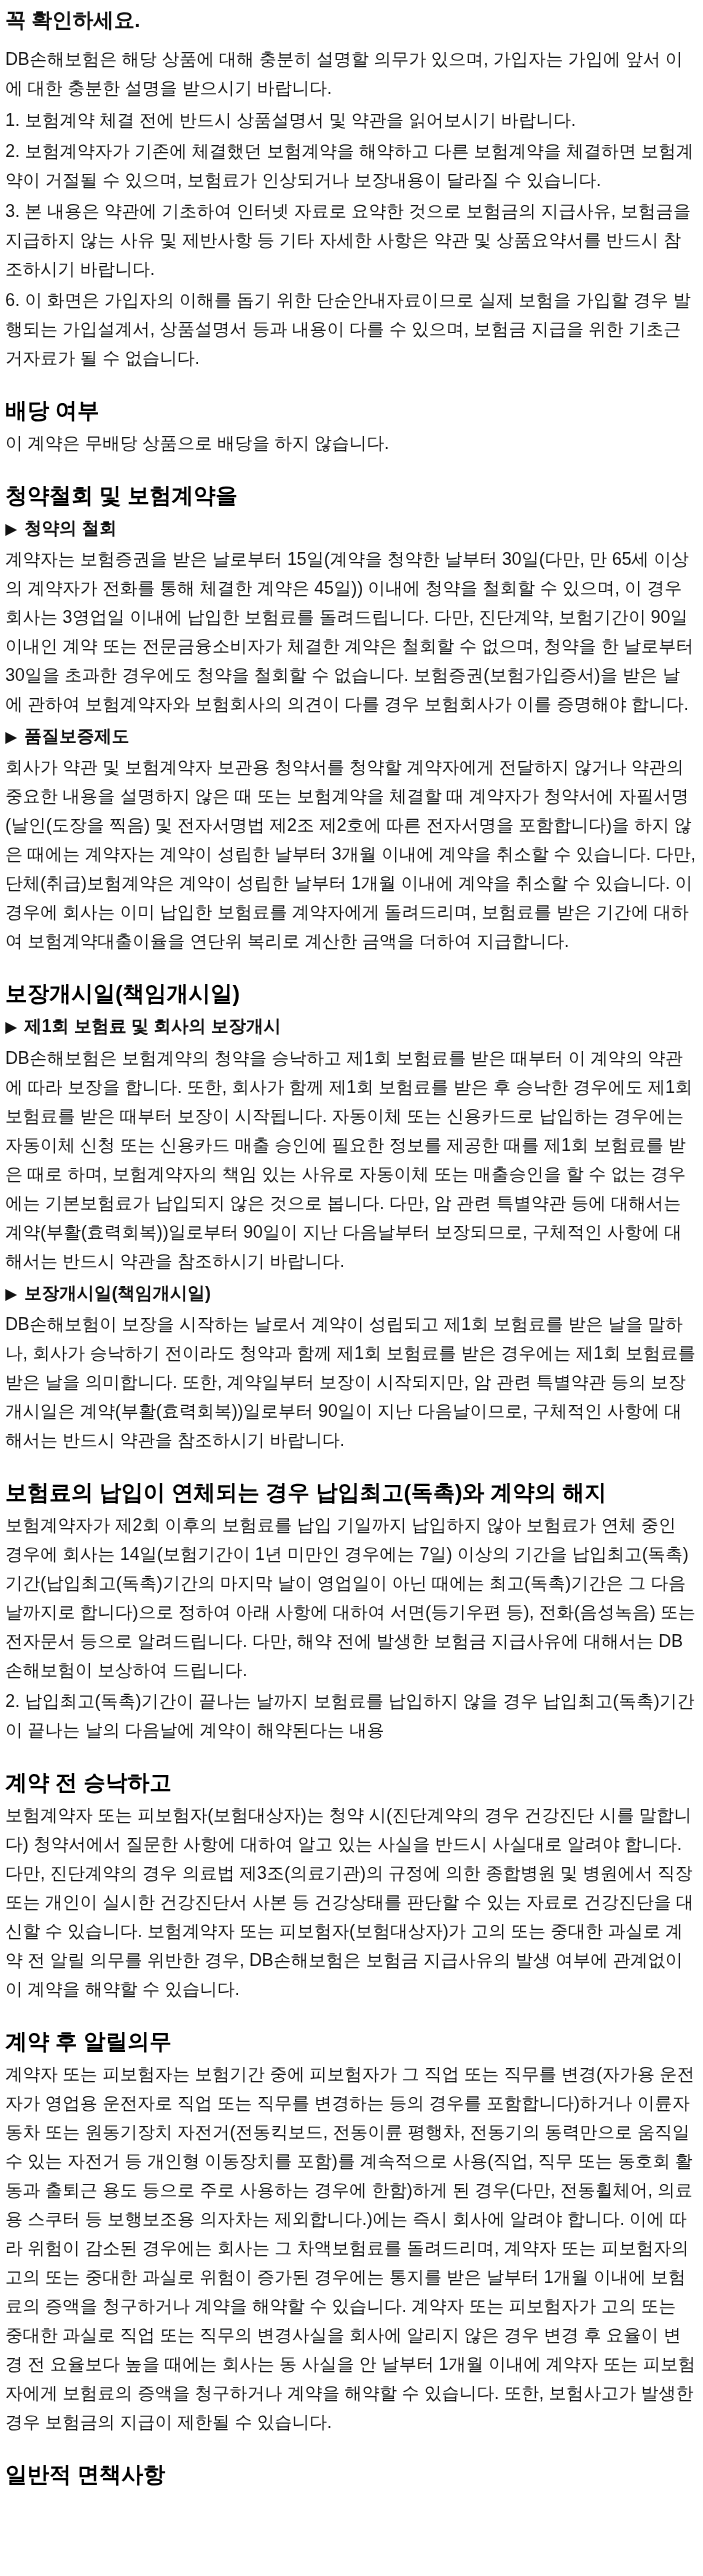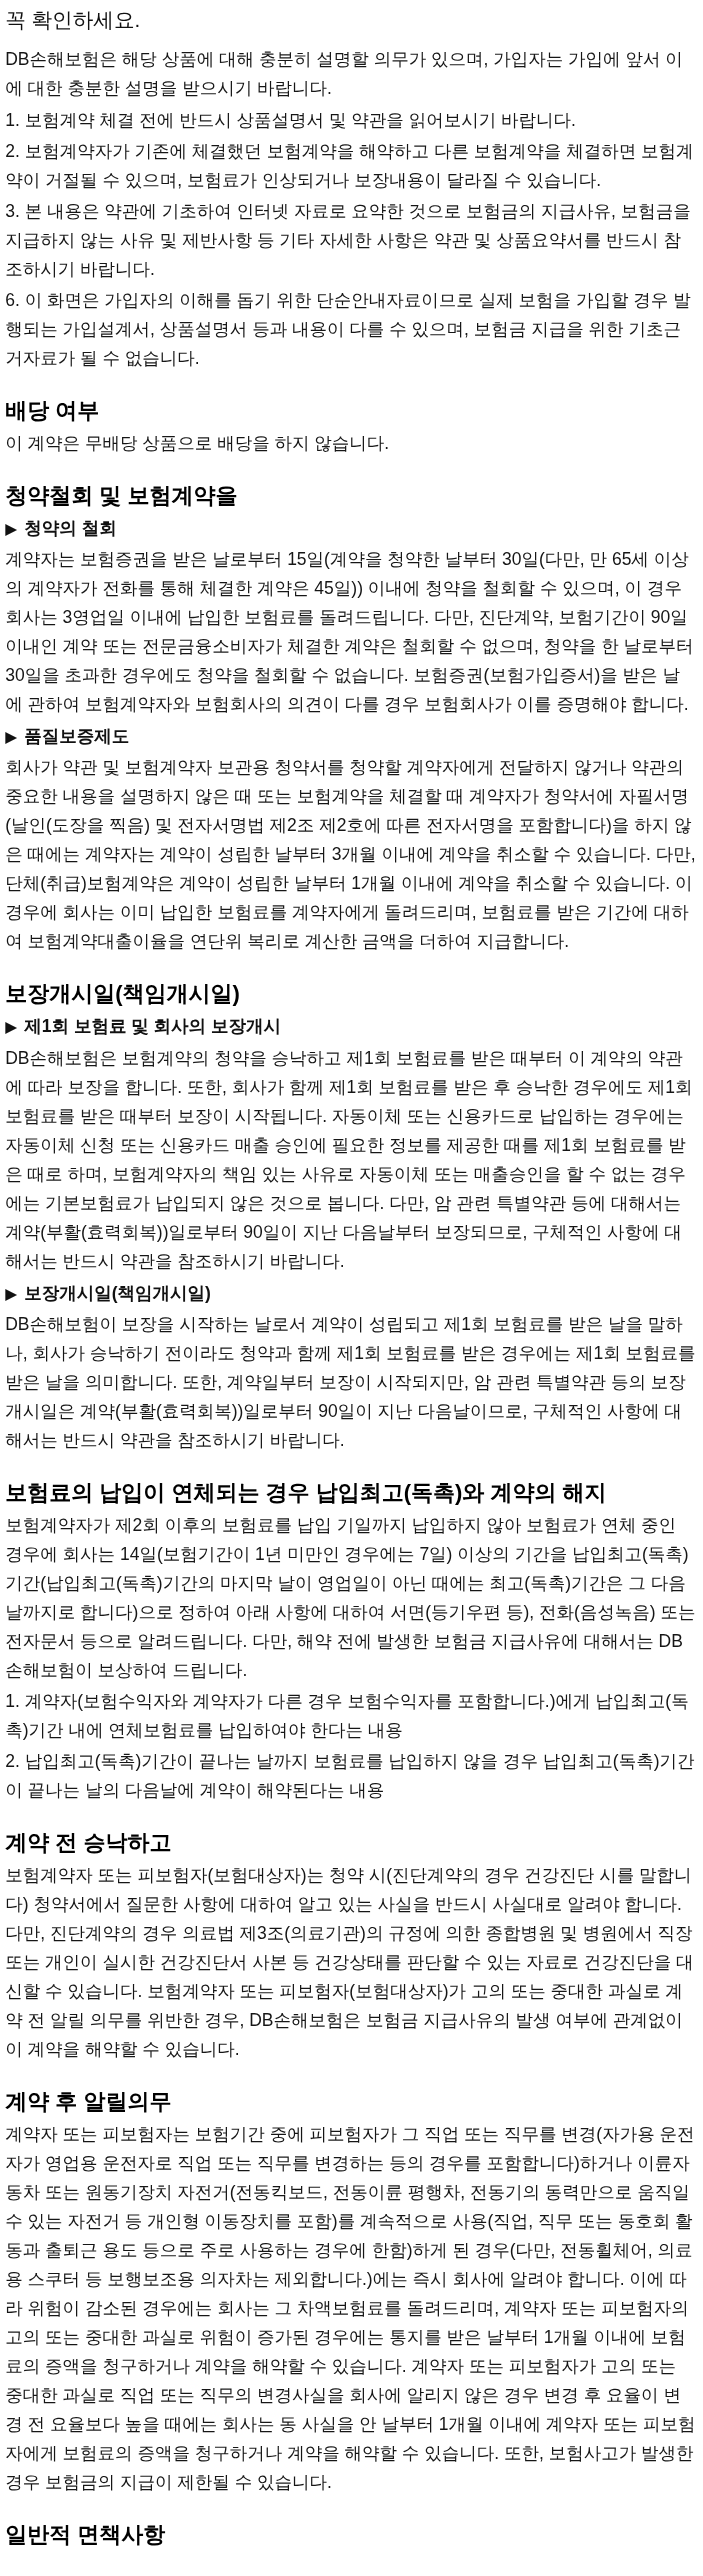--- a/index.html
+++ b/index.html
@@ -14,21 +14,21 @@
     font-family: "Liberation Sans", "DejaVu Sans", sans-serif;
     color: #161616;
     -webkit-font-smoothing: antialiased;
   }
   main.doc {
     padding: 5.2px 7.2px 0 5.2px;
   }
   h1.doc-title {
     font-size: 20.6px;
     line-height: 29px;
-    font-weight: 400;
+    font-weight: 700;
     margin: 0 0 11.3px 0;
     color: #111111;
   }
   h2.sec-heading {
     font-size: 22px;
     line-height: 28px;
     font-weight: 700;
     margin: 24px 0 4.1px 0;
     color: #000000;
   }
@@ -84,21 +84,20 @@
       <span>제1회 보험료 및 회사의 보장개시</span>
     </h3>
     <p class="body-text">DB손해보험은 보험계약의 청약을 승낙하고 제1회 보험료를 받은 때부터 이 계약의 약관에 따라 보장을 합니다. 또한, 회사가 함께 제1회 보험료를 받은 후 승낙한 경우에도 제1회 보험료를 받은 때부터 보장이 시작됩니다. 자동이체 또는 신용카드로 납입하는 경우에는 자동이체 신청 또는 신용카드 매출 승인에 필요한 정보를 제공한 때를 제1회 보험료를 받은 때로 하며, 보험계약자의 책임 있는 사유로 자동이체 또는 매출승인을 할 수 없는 경우에는 기본보험료가 납입되지 않은 것으로 봅니다. 다만, 암 관련 특별약관 등에 대해서는 계약(부활(효력회복))일로부터 90일이 지난 다음날부터 보장되므로, 구체적인 사항에 대해서는 반드시 약관을 참조하시기 바랍니다.</p>
     <h3 class="sub-heading">
       <span class="marker">▶</span>
       <span>보장개시일(책임개시일)</span>
     </h3>
     <p class="body-text">DB손해보험이 보장을 시작하는 날로서 계약이 성립되고 제1회 보험료를 받은 날을 말하나, 회사가 승낙하기 전이라도 청약과 함께 제1회 보험료를 받은 경우에는 제1회 보험료를 받은 날을 의미합니다. 또한, 계약일부터 보장이 시작되지만, 암 관련 특별약관 등의 보장개시일은 계약(부활(효력회복))일로부터 90일이 지난 다음날이므로, 구체적인 사항에 대해서는 반드시 약관을 참조하시기 바랍니다.</p>
     <h2 class="sec-heading">보험료의 납입이 연체되는 경우 납입최고(독촉)와 계약의 해지</h2>
     <p class="body-text">보험계약자가 제2회 이후의 보험료를 납입 기일까지 납입하지 않아 보험료가 연체 중인 경우에 회사는 14일(보험기간이 1년 미만인 경우에는 7일) 이상의 기간을 납입최고(독촉)기간(납입최고(독촉)기간의 마지막 날이 영업일이 아닌 때에는 최고(독촉)기간은 그 다음 날까지로 합니다)으로 정하여 아래 사항에 대하여 서면(등기우편 등), 전화(음성녹음) 또는 전자문서 등으로 알려드립니다. 다만, 해약 전에 발생한 보험금 지급사유에 대해서는 DB손해보험이 보상하여 드립니다.</p>
-    <p class="body-text">1. 계약자(보험수익자와 계약자가 다른 경우 보험수익자를 포함합니다.)에게 납입최고(독촉)기간 내에 연체보험료를 납입하여야 한다는 내용</p>
     <p class="body-text">2. 납입최고(독촉)기간이 끝나는 날까지 보험료를 납입하지 않을 경우 납입최고(독촉)기간이 끝나는 날의 다음날에 계약이 해약된다는 내용</p>
     <h2 class="sec-heading">계약 전 승낙하고</h2>
     <p class="body-text">보험계약자 또는 피보험자(보험대상자)는 청약 시(진단계약의 경우 건강진단 시를 말합니다) 청약서에서 질문한 사항에 대하여 알고 있는 사실을 반드시 사실대로 알려야 합니다. 다만, 진단계약의 경우 의료법 제3조(의료기관)의 규정에 의한 종합병원 및 병원에서 직장 또는 개인이 실시한 건강진단서 사본 등 건강상태를 판단할 수 있는 자료로 건강진단을 대신할 수 있습니다. 보험계약자 또는 피보험자(보험대상자)가 고의 또는 중대한 과실로 계약 전 알릴 의무를 위반한 경우, DB손해보험은 보험금 지급사유의 발생 여부에 관계없이 이 계약을 해약할 수 있습니다.</p>
     <h2 class="sec-heading">계약 후 알릴의무</h2>
     <p class="body-text">계약자 또는 피보험자는 보험기간 중에 피보험자가 그 직업 또는 직무를 변경(자가용 운전자가 영업용 운전자로 직업 또는 직무를 변경하는 등의 경우를 포함합니다)하거나 이륜자동차 또는 원동기장치 자전거(전동킥보드, 전동이륜 평행차, 전동기의 동력만으로 움직일 수 있는 자전거 등 개인형 이동장치를 포함)를 계속적으로 사용(직업, 직무 또는 동호회 활동과 출퇴근 용도 등으로 주로 사용하는 경우에 한함)하게 된 경우(다만, 전동휠체어, 의료용 스쿠터 등 보행보조용 의자차는 제외합니다.)에는 즉시 회사에 알려야 합니다. 이에 따라 위험이 감소된 경우에는 회사는 그 차액보험료를 돌려드리며, 계약자 또는 피보험자의 고의 또는 중대한 과실로 위험이 증가된 경우에는 통지를 받은 날부터 1개월 이내에 보험료의 증액을 청구하거나 계약을 해약할 수 있습니다. 계약자 또는 피보험자가 고의 또는 중대한 과실로 직업 또는 직무의 변경사실을 회사에 알리지 않은 경우 변경 후 요율이 변경 전 요율보다 높을 때에는 회사는 동 사실을 안 날부터 1개월 이내에 계약자 또는 피보험자에게 보험료의 증액을 청구하거나 계약을 해약할 수 있습니다. 또한, 보험사고가 발생한 경우 보험금의 지급이 제한될 수 있습니다.</p>
     <h2 class="sec-heading">일반적 면책사항</h2>
   </main>
 
 
 </body></html>

